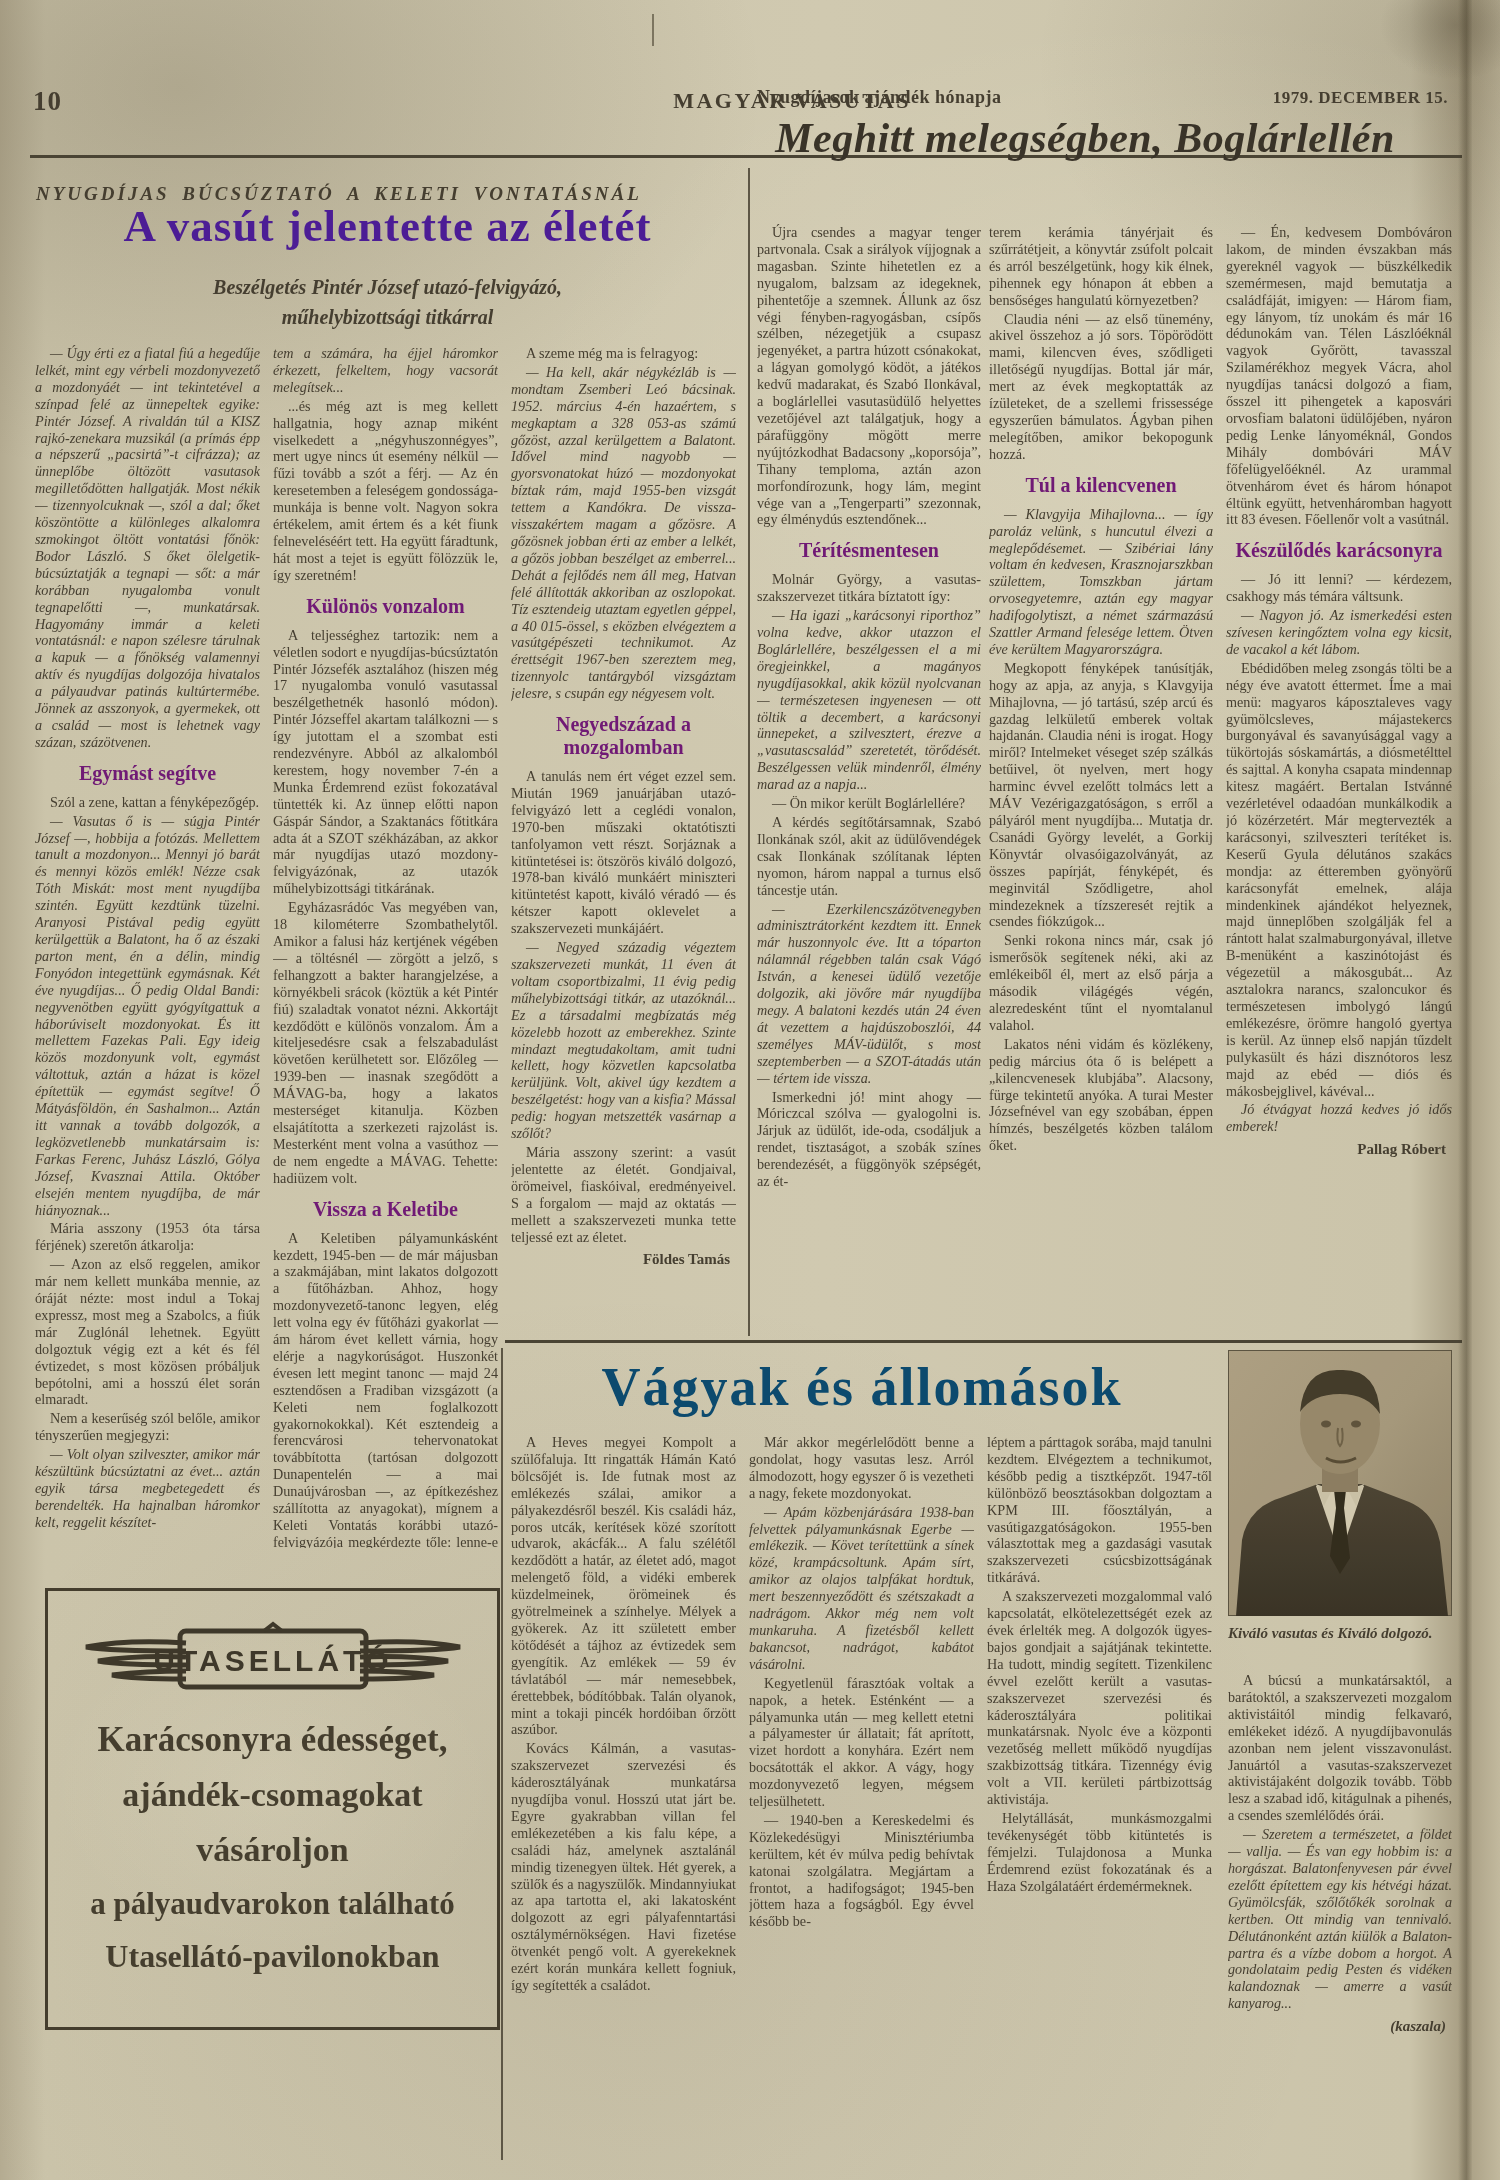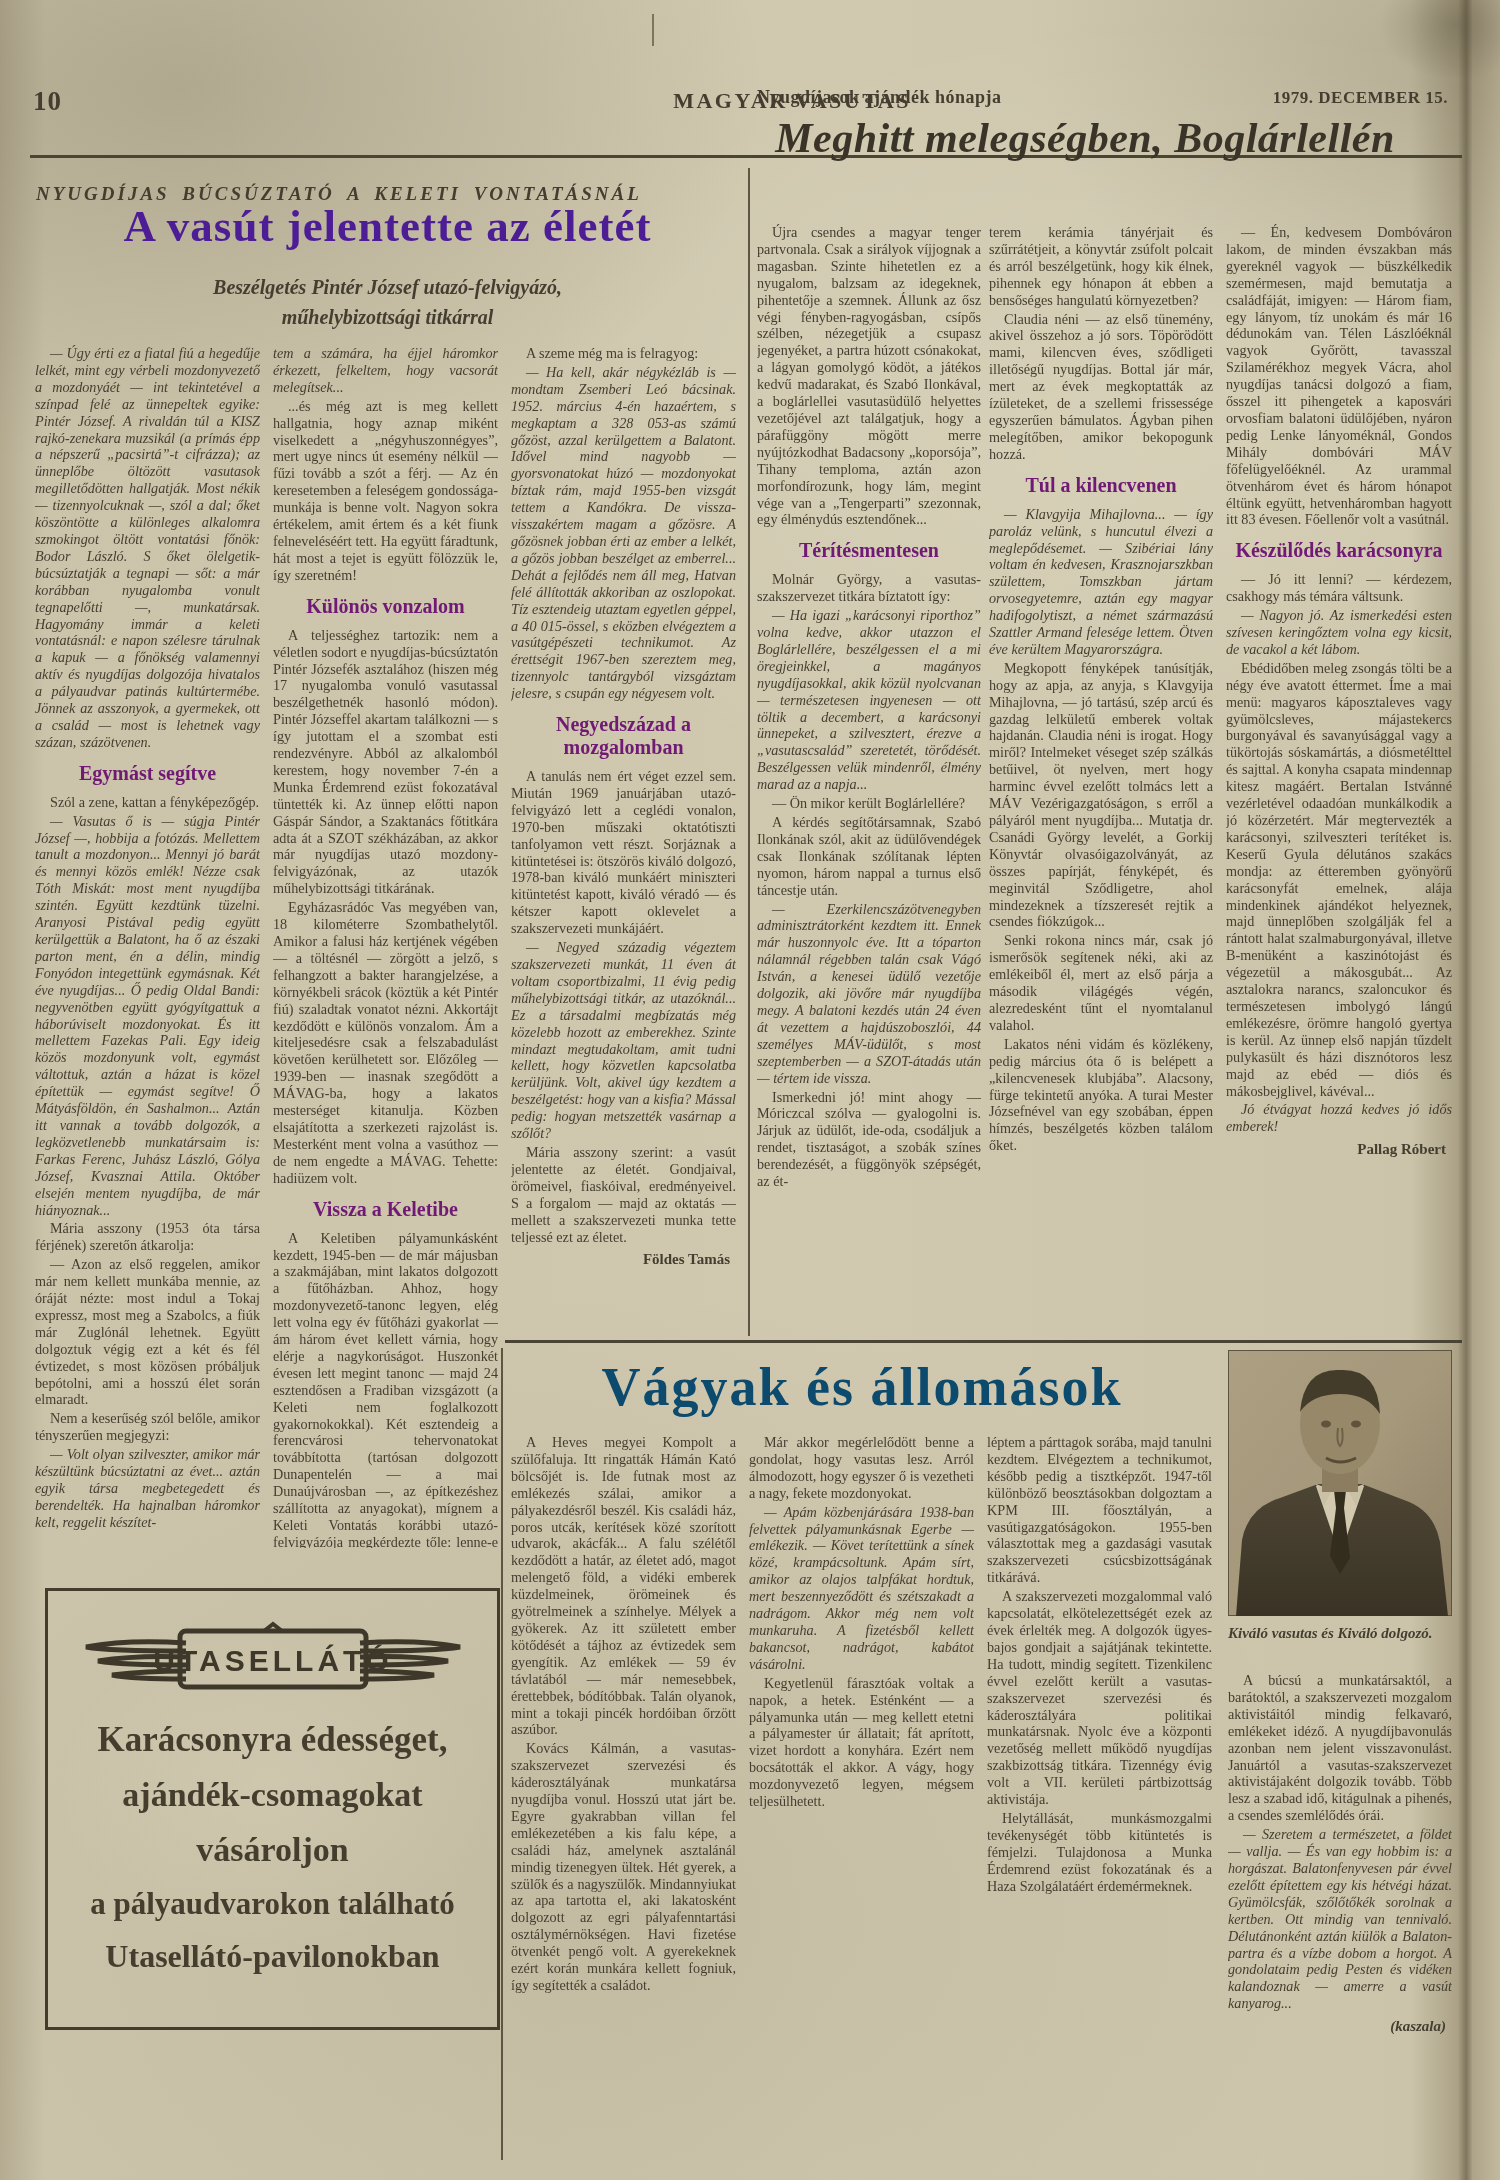--- a/index.html
+++ b/index.html
@@ -174,20 +174,21 @@
 <div class="abs caption" style="left:1228px; top:1624px; width:224px;">Kiváló vasutas és Kiváló dolgozó.</div>
 
 <div class="abs col" style="left:511px; top:1434px; width:225px; height:726px;">
     <p class="bp">A Heves megyei Kompolt a szülőfaluja. Itt ringatták Hámán Kató bölcsőjét is. Ide futnak most az emlékezés szálai, amikor a pályakezdésről beszél. Kis családi ház, poros utcák, kerítések közé szorított udvarok, akácfák... A falu szélétől kezdődött a határ, az életet adó, magot melengető föld, a vidéki emberek küzdelmeinek, örömeinek és gyötrelmeinek a színhelye. Mélyek a gyökerek. Az itt született ember kötődését a tájhoz az évtizedek sem gyengítik. Az emlékek — 59 év távlatából — már nemesebbek, érettebbek, bódítóbbak. Talán olyanok, mint a tokaji pincék hordóiban őrzött aszúbor.</p>
     <p class="bp">Kovács Kálmán, a vasutas-szakszervezet szervezési és káderosztályának munkatársa nyugdíjba vonul. Hosszú utat járt be. Egyre gyakrabban villan fel emlékezetében a kis falu képe, a családi ház, amelynek asztalánál mindig tizenegyen ültek. Hét gyerek, a szülők és a nagyszülők. Mindannyiukat az apa tartotta el, aki lakatosként dolgozott az egri pályafenntartási osztálymérnökségen. Havi fizetése ötvenkét pengő volt. A gyerekeknek ezért korán munkára kellett fogniuk, így segítették a családot.</p>
   </div>
 <div class="abs col" style="left:749px; top:1434px; width:225px; height:726px;">
     <p class="bp">Már akkor megérlelődött benne a gondolat, hogy vasutas lesz. Arról álmodozott, hogy egyszer ő is vezetheti a nagy, fekete mozdonyokat.</p>
     <p class="bp it">— Apám közbenjárására 1938-ban felvettek pályamunkásnak Egerbe — emlékezik. — Követ terítettünk a sínek közé, krampácsoltunk. Apám sírt, amikor az olajos talpfákat hordtuk, mert beszennyeződött és szétszakadt a nadrágom. Akkor még nem volt munkaruha. A fizetésből kellett bakancsot, nadrágot, kabátot vásárolni.</p>
     <p class="bp">Kegyetlenül fárasztóak voltak a napok, a hetek. Esténként — a pályamunka után — meg kellett etetni a pályamester úr állatait; fát aprított, vizet hordott a konyhára. Ezért nem bocsátották el akkor. A vágy, hogy mozdonyvezető legyen, mégsem teljesülhetett.</p>
+    <p class="bp">— 1940-ben a Kereskedelmi és Közlekedésügyi Minisztériumba kerültem, két év múlva pedig behívtak katonai szolgálatra. Megjártam a frontot, a hadifogságot; 1945-ben jöttem haza a fogságból. Egy évvel később be-</p>
   </div>
 <div class="abs col" style="left:987px; top:1434px; width:225px; height:726px;">
     <p class="bp ni">léptem a párttagok sorába, majd tanulni kezdtem. Elvégeztem a technikumot, később pedig a tisztképzőt. 1947-től különböző beosztásokban dolgoztam a KPM III. főosztályán, a vasútigazgatóságokon. 1955-ben választottak meg a gazdasági vasutak szakszervezeti csúcsbizottságának titkárává.</p>
     <p class="bp">A szakszervezeti mozgalommal való kapcsolatát, elkötelezettségét ezek az évek érlelték meg. A dolgozók ügyes-bajos gondjait a sajátjának tekintette. Ha tudott, mindig segített. Tizenkilenc évvel ezelőtt került a vasutas-szakszervezet szervezési és káderosztályára politikai munkatársnak. Nyolc éve a központi vezetőség mellett működő nyugdíjas szakbizottság titkára. Tizennégy évig volt a VII. kerületi pártbizottság aktivistája.</p>
     <p class="bp">Helytállását, munkásmozgalmi tevékenységét több kitüntetés is fémjelzi. Tulajdonosa a Munka Érdemrend ezüst fokozatának és a Haza Szolgálatáért érdemérmeknek.</p>
   </div>
 <div class="abs col" style="left:1228px; top:1672px; width:224px; height:420px;">
     <p class="bp">A búcsú a munkatársaktól, a barátoktól, a szakszervezeti mozgalom aktivistáitól mindig felkavaró, emlékeket idéző. A nyugdíjbavonulás azonban nem jelent visszavonulást. Januártól a vasutas-szakszervezet aktivistájaként dolgozik tovább. Több lesz a szabad idő, kitágulnak a pihenés, a csendes szemlélődés órái.</p>
     <p class="bp it">— Szeretem a természetet, a földet — vallja. — És van egy hobbim is: a horgászat. Balatonfenyvesen pár évvel ezelőtt építettem egy kis hétvégi házat. Gyümölcsfák, szőlőtőkék sorolnak a kertben. Ott mindig van tennivaló. Délutánonként aztán kiülök a Balaton-partra és a vízbe dobom a horgot. A gondolataim pedig Pesten és vidéken kalandoznak — amerre a vasút kanyarog...</p>
     <p class="byline-sig sig">(kaszala)</p>

